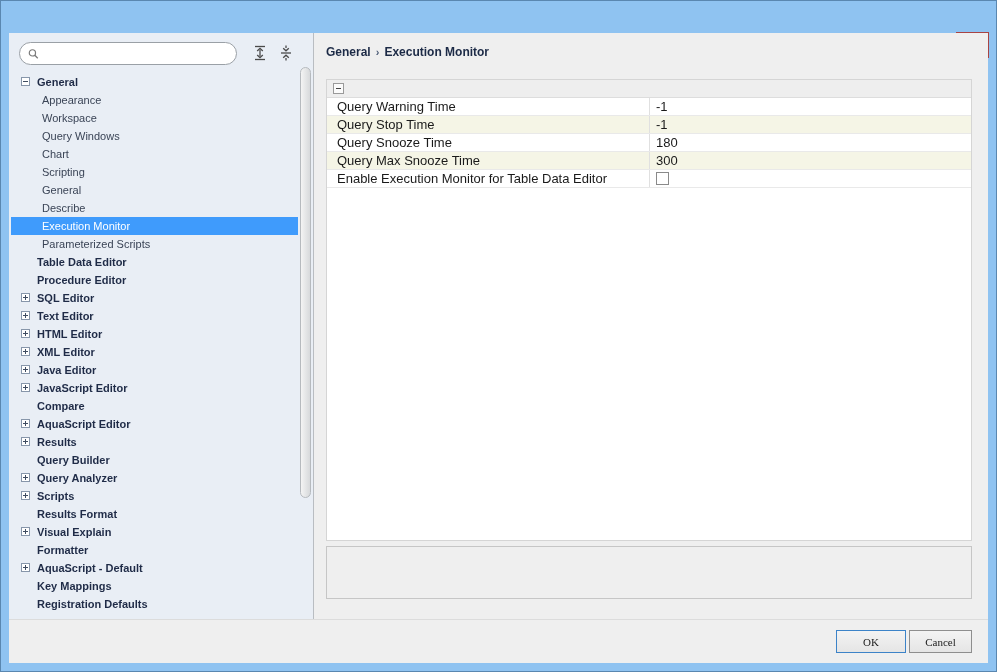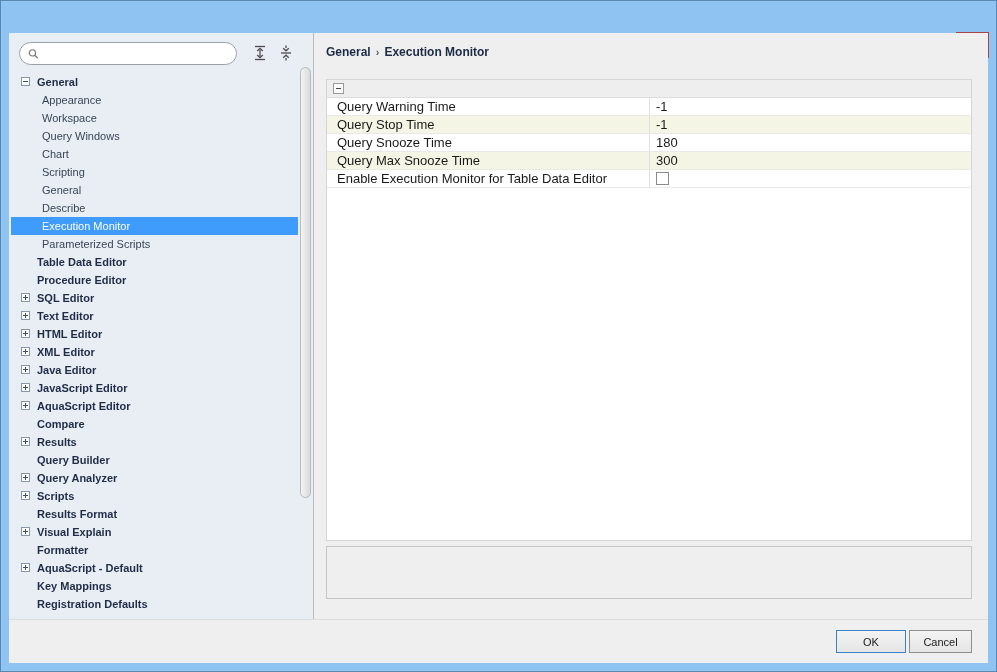--- a/index.html
+++ b/index.html
@@ -84,21 +84,21 @@
   .desc-box { position:absolute; left:11px; right:16px; top:513px; height:53px;
     background:var(--panel-bg,#efefef); border:1px solid #c6c6c6; }
 
   
   .footer { position:absolute; left:0; right:0; bottom:0; height:44px;
     background:var(--panel-bg,#efefef); border-top:1px solid #dcdcdc;
     display:flex; align-items:center; justify-content:flex-end;
     padding-right:16px; }
   .btn { height:23px; font-size:11px; color:#1a1a1a; text-align:center;
     background:linear-gradient(#f3f3f3,#e5e5e5); border:1px solid #8e8e8e;
-    font-family:Liberation Sans, sans-serif; cursor:default; }
+    font-family:Liberation Serif, serif; cursor:default; }
   .btn.ok { width:70px; border-color:var(--ok-border,#3c83c8); }
   .btn.cancel { width:63px; margin-left:3px; }
 </style>
 </head>
 <body>
 
 <div id="window">
 
   <div class="titlebar">
     <span class="app-icon">
@@ -203,25 +203,25 @@
           </div>
           <div class="tree-item lvl0 bold">
             <span class="tgl plus"></span>
             <span class="tree-label">Java Editor</span>
           </div>
           <div class="tree-item lvl0 bold">
             <span class="tgl plus"></span>
             <span class="tree-label">JavaScript Editor</span>
           </div>
           <div class="tree-item lvl0 bold">
+            <span class="tree-label">Compare</span>
+          </div>
+          <div class="tree-item lvl0 bold">
             <span class="tgl plus"></span>
             <span class="tree-label">AquaScript Editor</span>
-          </div>
-          <div class="tree-item lvl0 bold">
-            <span class="tree-label">Compare</span>
           </div>
           <div class="tree-item lvl0 bold">
             <span class="tgl plus"></span>
             <span class="tree-label">Results</span>
           </div>
           <div class="tree-item lvl0 bold">
             <span class="tree-label">Query Builder</span>
           </div>
           <div class="tree-item lvl0 bold">
             <span class="tgl plus"></span>

